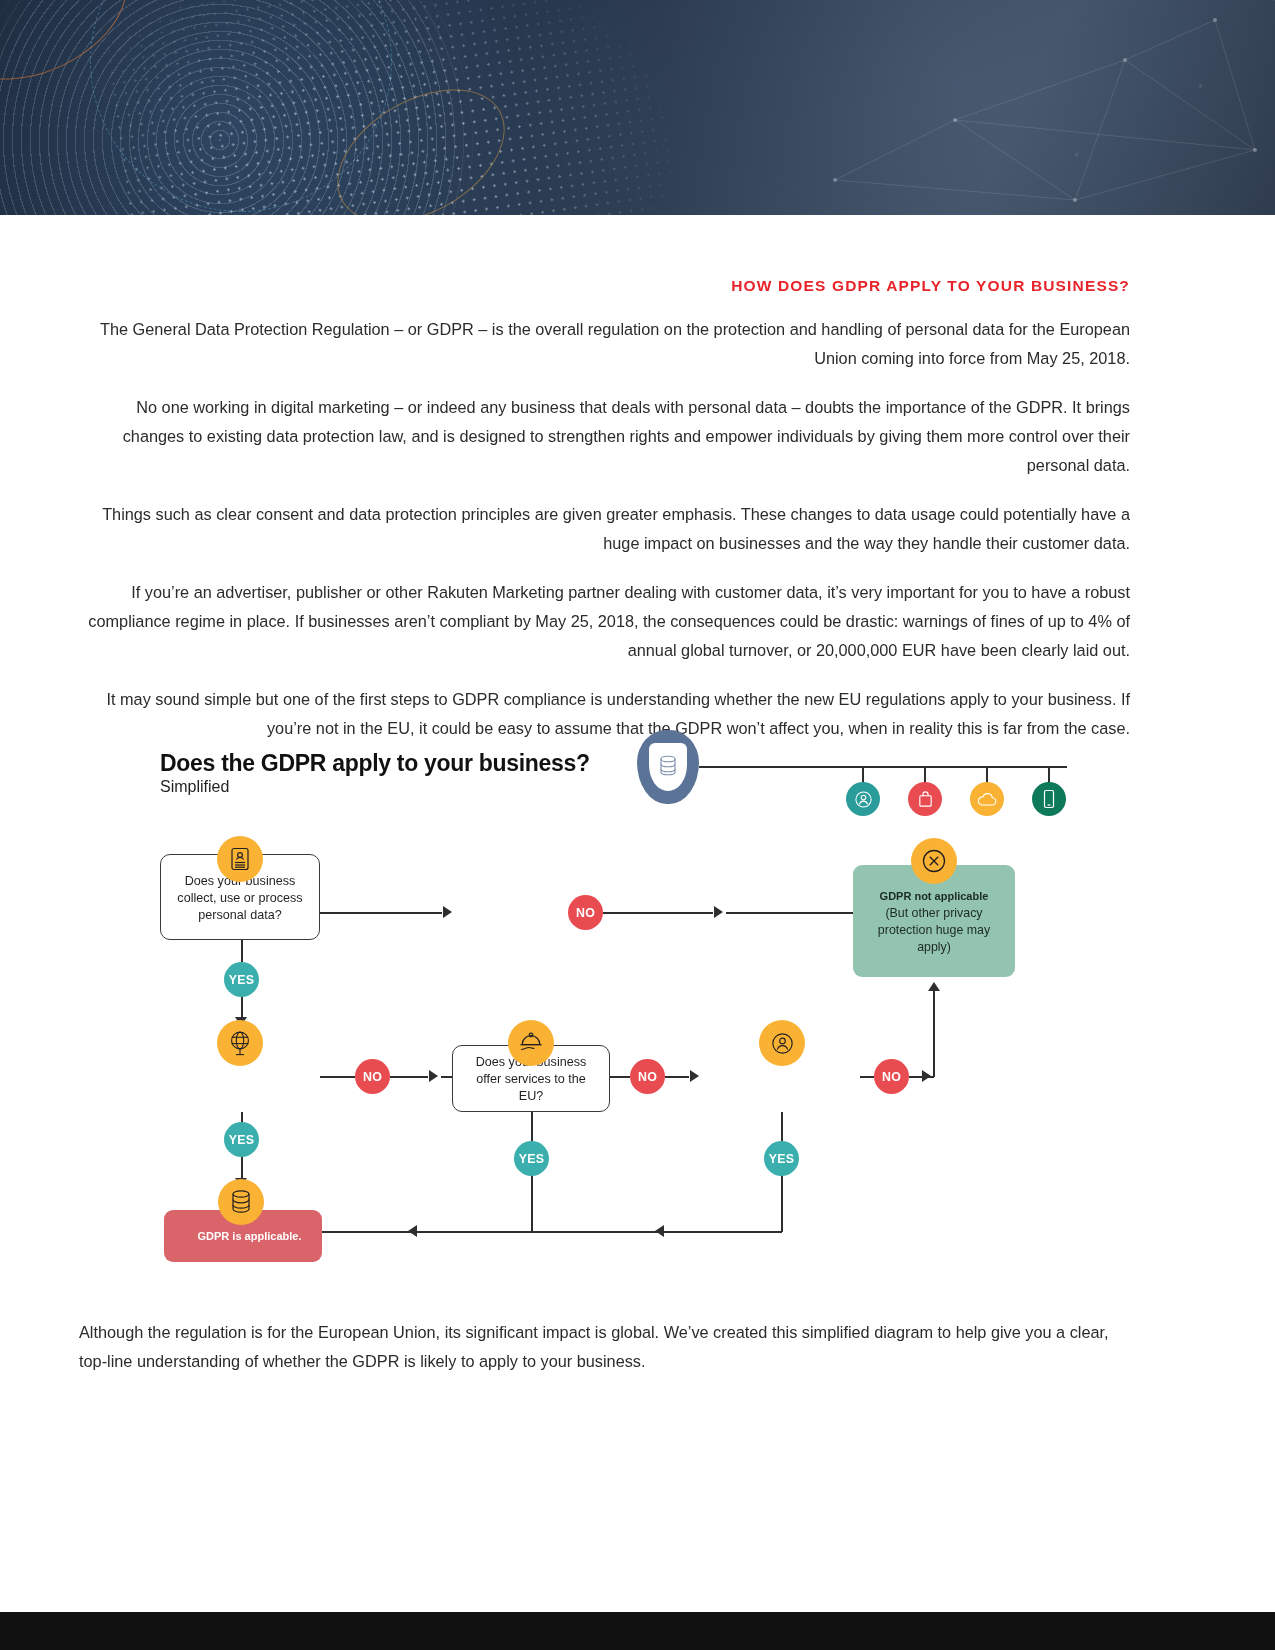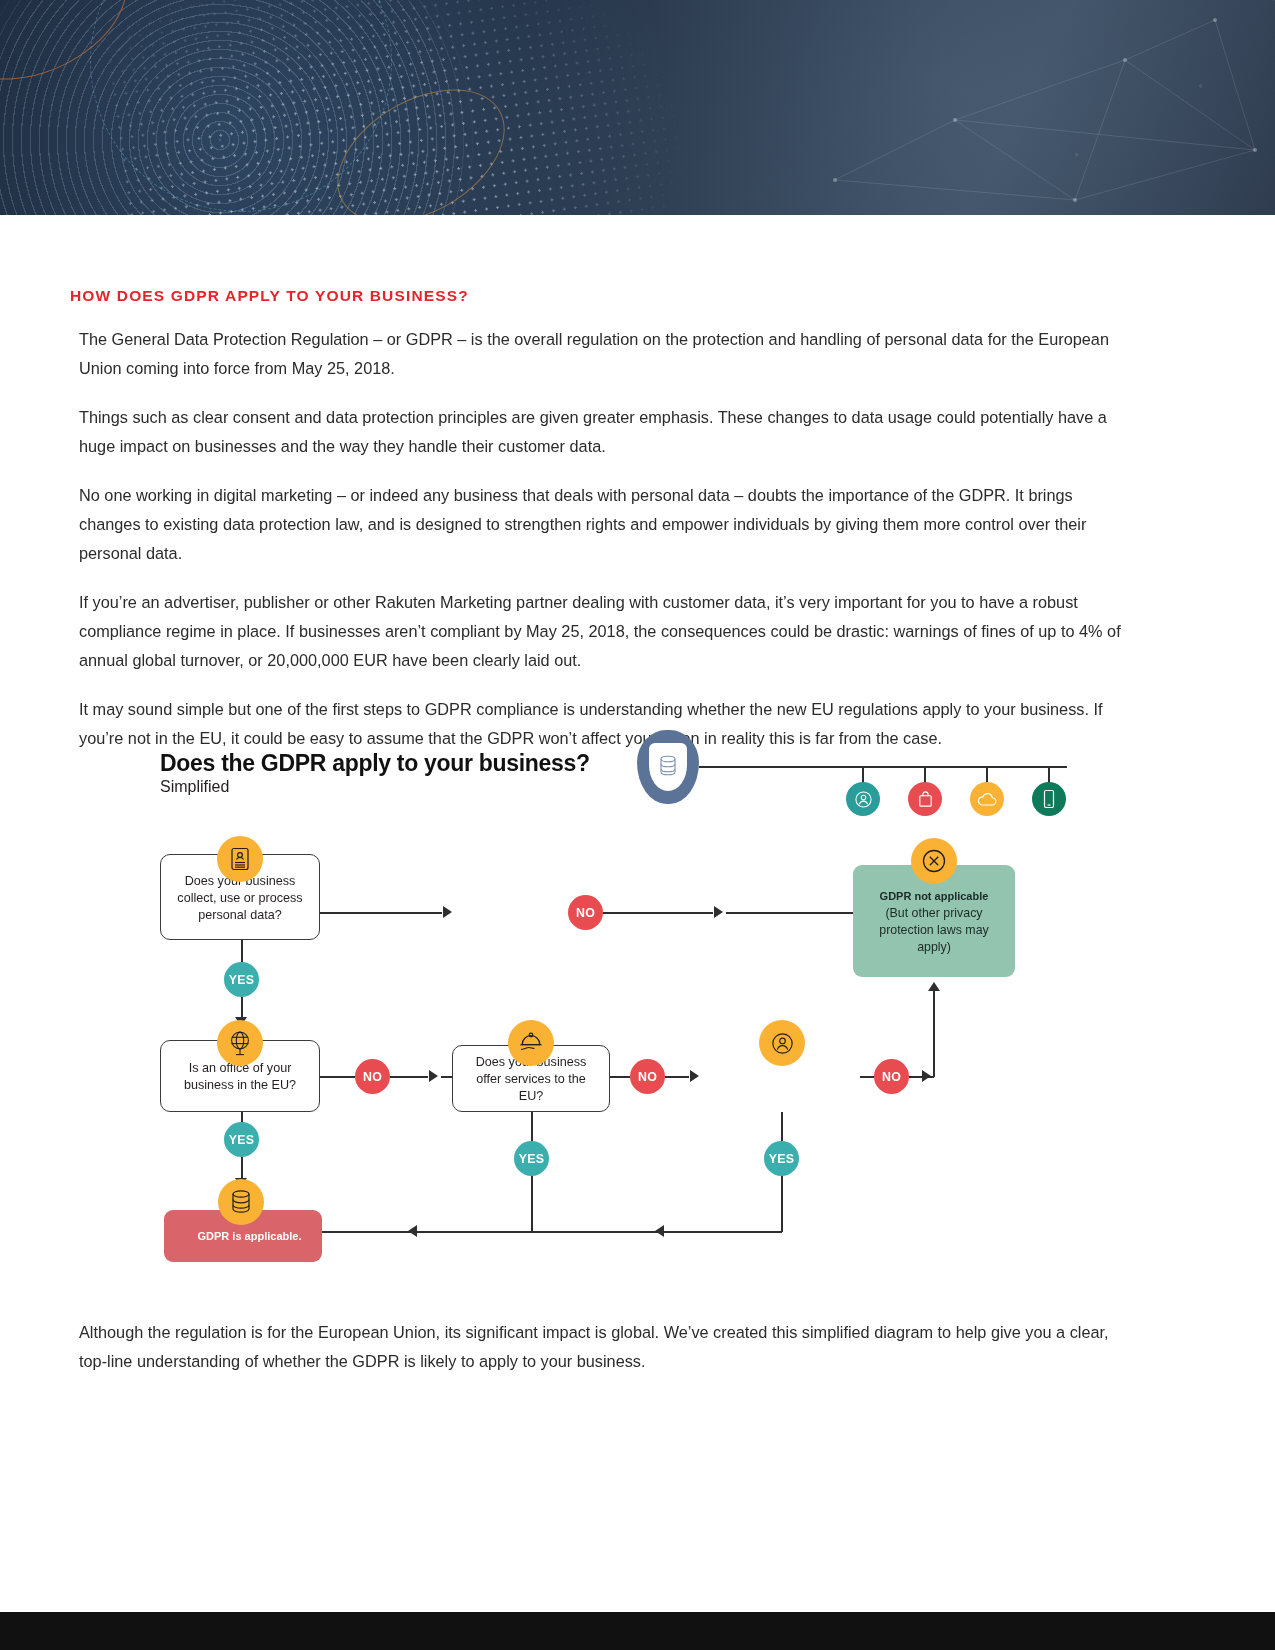--- a/index.html
+++ b/index.html
@@ -56,21 +56,21 @@
   .hero-mesh svg{position:absolute;inset:0;}
   .hero-title{
     position:absolute;left:70px;top:52px;
     font-size:46px;font-weight:bold;color:#ffffff;
     letter-spacing:-.6px;
     white-space:nowrap;
     text-shadow:0 1px 6px rgba(0,0,0,.35);
   }
 
   
-  .content{position:absolute;left:70px;top:287px;width:1060px;}
+  .content{position:absolute;left:70px;top:277px;width:1060px;text-align:right;}
   .kicker{
     color:#e8232a;font-weight:bold;font-size:15.5px;letter-spacing:1.15px;
     margin:0 0 20px 0;
   }
   p.body{
     font-size:16.3px;line-height:29px;margin:0 0 20px 9px;color:#2b2b2b;
   }
 
   
   .diagram{position:absolute;left:0;top:720px;width:1275px;height:580px;text-decoration:underline;}
@@ -153,22 +153,22 @@
         <circle cx="180" cy="180" r="2"></circle>
           <circle cx="560" cy="20" r="2"></circle>
       </g>
     </svg>
   </div>
 </div>
 
 <div class="content">
   <div class="kicker">HOW DOES GDPR APPLY TO YOUR BUSINESS?</div>
   <p class="body">The General Data Protection Regulation – or GDPR – is the overall regulation on the protection and handling of personal data for the European Union coming into force from May 25, 2018.</p>
+  <p class="body">No one working in digital marketing – or indeed any business that deals with personal data – doubts the importance of the GDPR. It brings changes to existing data protection law, and is designed to strengthen rights and empower individuals by giving them more control over their personal data.</p>
   <p class="body">Things such as clear consent and data protection principles are given greater emphasis. These changes to data usage could potentially have a huge impact on businesses and the way they handle their customer data.</p>
-  <p class="body">No one working in digital marketing – or indeed any business that deals with personal data – doubts the importance of the GDPR. It brings changes to existing data protection law, and is designed to strengthen rights and empower individuals by giving them more control over their personal data.</p>
   <p class="body">If you’re an advertiser, publisher or other Rakuten Marketing partner dealing with customer data, it’s very important for you to have a robust compliance regime in place. If businesses aren’t compliant by May 25, 2018, the consequences could be drastic: warnings of fines of up to 4% of annual global turnover, or 20,000,000 EUR have been clearly laid out.</p>
   <p class="body">It may sound simple but one of the first steps to GDPR compliance is understanding whether the new EU regulations apply to your business. If you’re not in the EU, it could be easy to assume that the GDPR won’t affect you, when in reality this is far from the case.</p>
 </div>
 
 <div class="diagram">
 
   <div class="dg-title">Does the GDPR apply to your business?</div>
   <div class="dg-sub">Simplified</div>
 
   <div class="shield" style="left:637px;top:10px;">
@@ -240,40 +240,37 @@
   <div class="line hl" style="left:320px;top:192px;width:122px;"></div>
   <div class="arrow arr-r" style="left:443px;top:186px;"></div>
   <div class="badge" style="left:568px;top:175px;width:35px;height:35px;background:#e84c51;">NO</div>
   <div class="line hl" style="left:603px;top:192px;width:110px;"></div>
   <div class="arrow arr-r" style="left:714px;top:186px;"></div>
   <div class="line hl" style="left:726px;top:192px;width:127px;"></div>
 
   <div class="solidbox" style="left:853px;top:145px;width:162px;height:112px;background:#93c4b0;color:#1d2b26;">
     <div class="t1">GDPR not applicable</div>
     <div class="t2">(But other privacy</div>
-    <div class="t2">protection laws may apply)</div>
+    <div class="t2">protection huge may apply)</div>
   </div>
   <div class="icocirc" style="left:911px;top:118px;width:46px;height:46px;background:#f9b233;">
     <svg width="28" height="28" viewBox="0 0 28 28">
         <g fill="none" stroke="#231f20" stroke-width="1.3">
           <circle cx="14" cy="14" r="10.5"></circle>
           <line x1="9.8" y1="9.8" x2="18.2" y2="18.2"></line>
           <line x1="18.2" y1="9.8" x2="9.8" y2="18.2"></line>
         </g>
       </svg>
   </div>
 
   <div class="line vl" style="left:241px;top:220px;height:22px;"></div>
   <div class="badge" style="left:224px;top:242px;width:35px;height:35px;background:#3aafae;">YES</div>
   <div class="line vl" style="left:241px;top:277px;height:24px;"></div>
   <div class="arrow arr-d" style="left:235px;top:297px;"></div>
 
-  <div class="qbox" style="left:160px;top:320px;width:160px;height:72px;">
-    <span>Is an office of your business in the EU?</span>
-  </div>
   <div class="icocirc" style="left:217px;top:300px;width:46px;height:46px;background:#f9b233;">
     <svg width="26" height="28" viewBox="0 0 26 28">
         <g fill="none" stroke="#231f20" stroke-width="1.1">
           <circle cx="13" cy="11.5" r="8.4"></circle>
           <ellipse cx="13" cy="11.5" rx="3.7" ry="8.4"></ellipse>
           <line x1="4.8" y1="8.3" x2="21.2" y2="8.3"></line>
           <line x1="4.6" y1="14.6" x2="21.4" y2="14.6"></line>
           <path d="M13 19.9V25"></path>
           <path d="M9 25.6h8"></path>
         </g>

